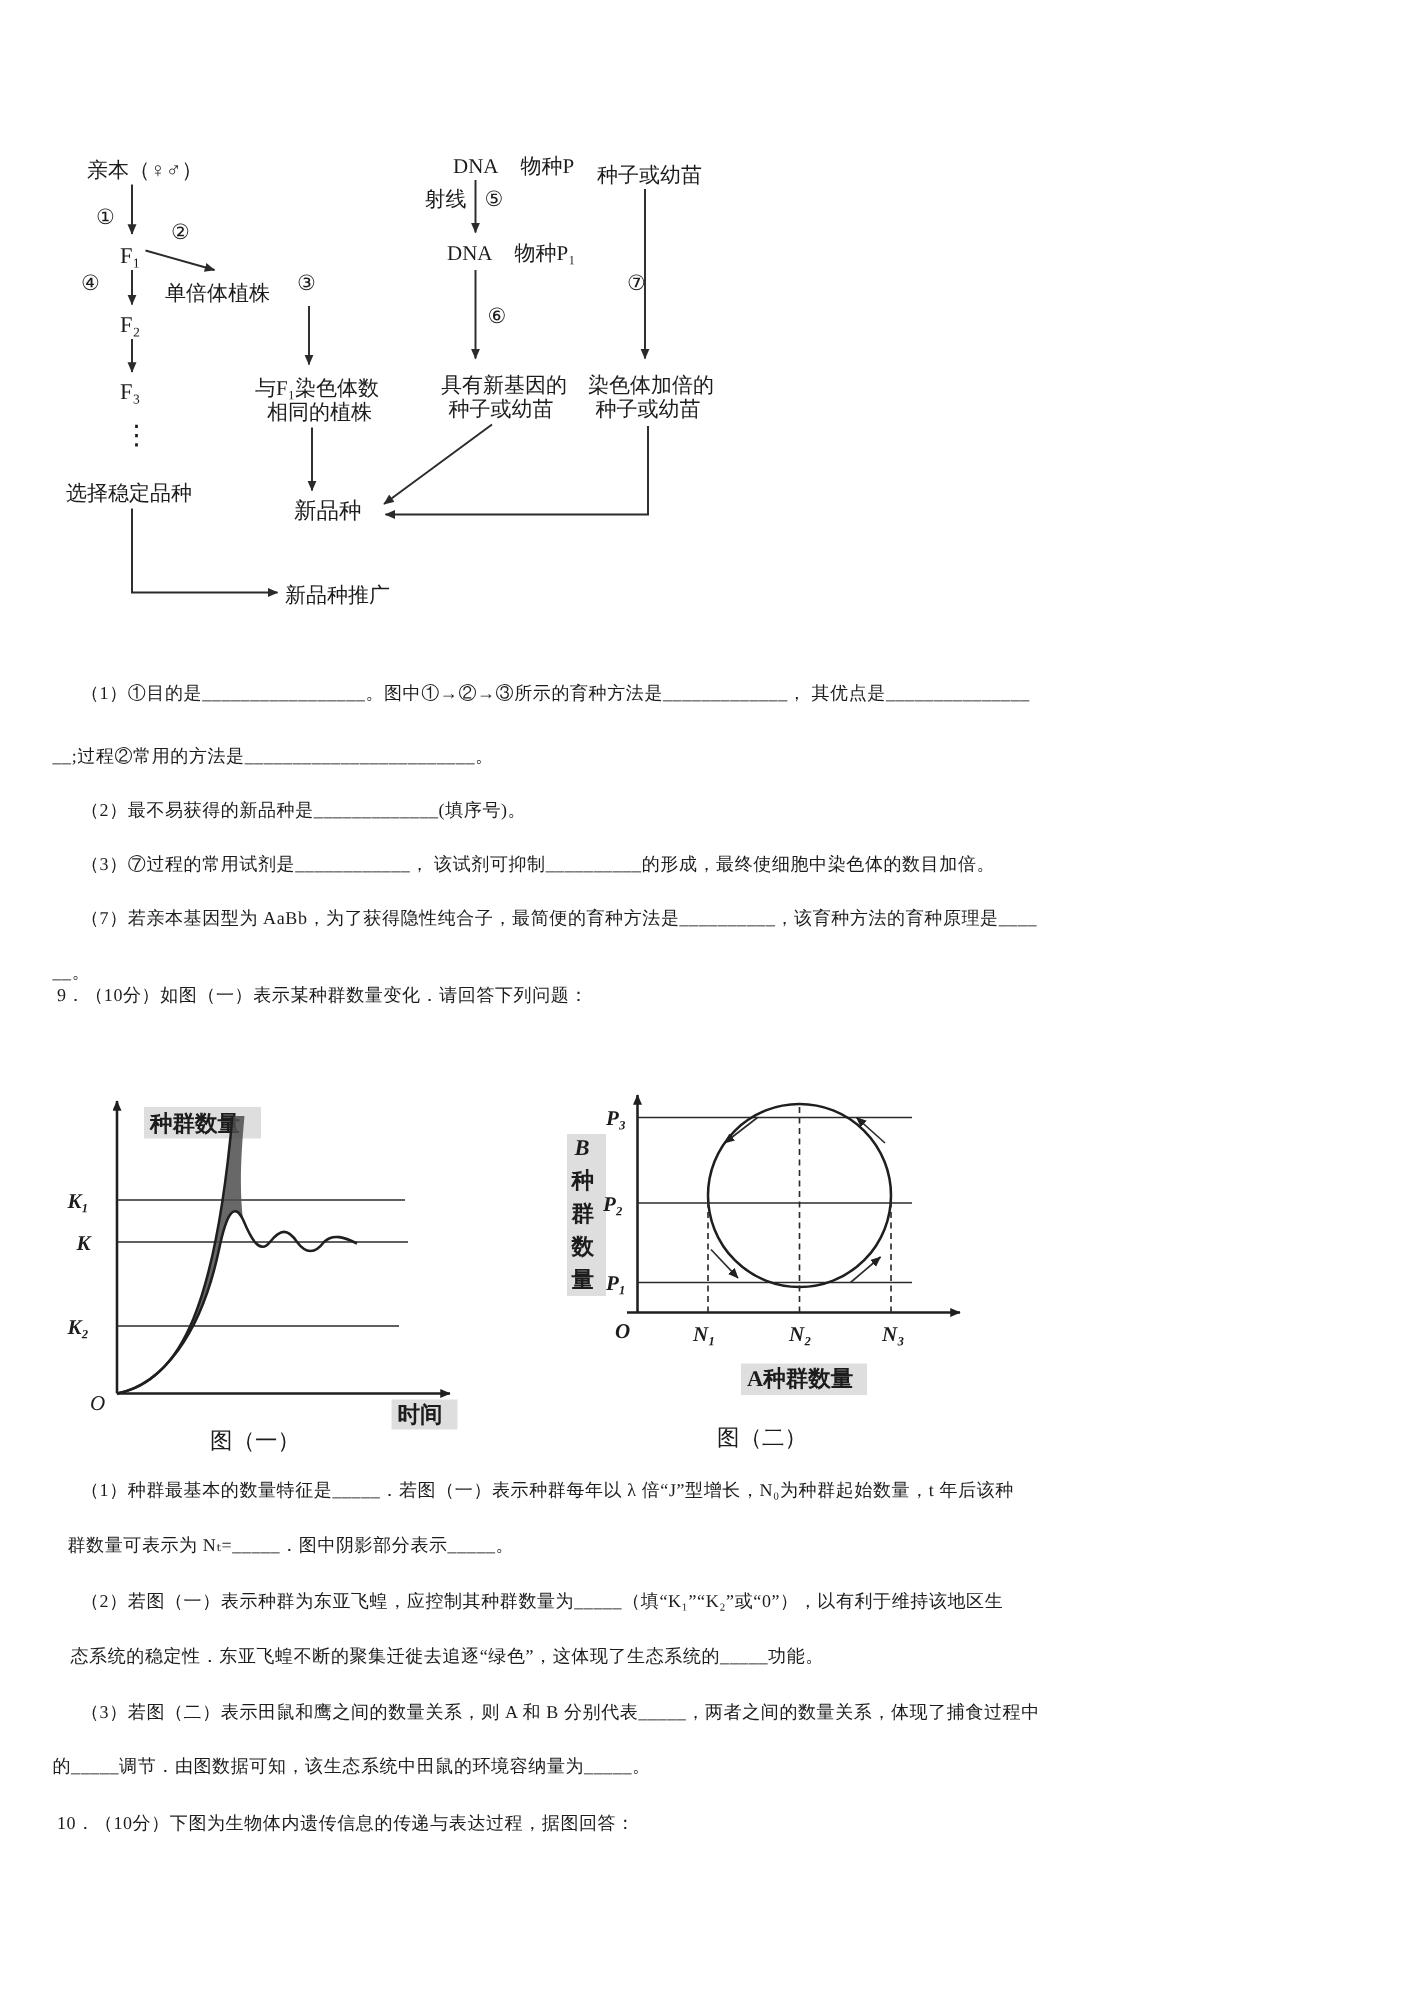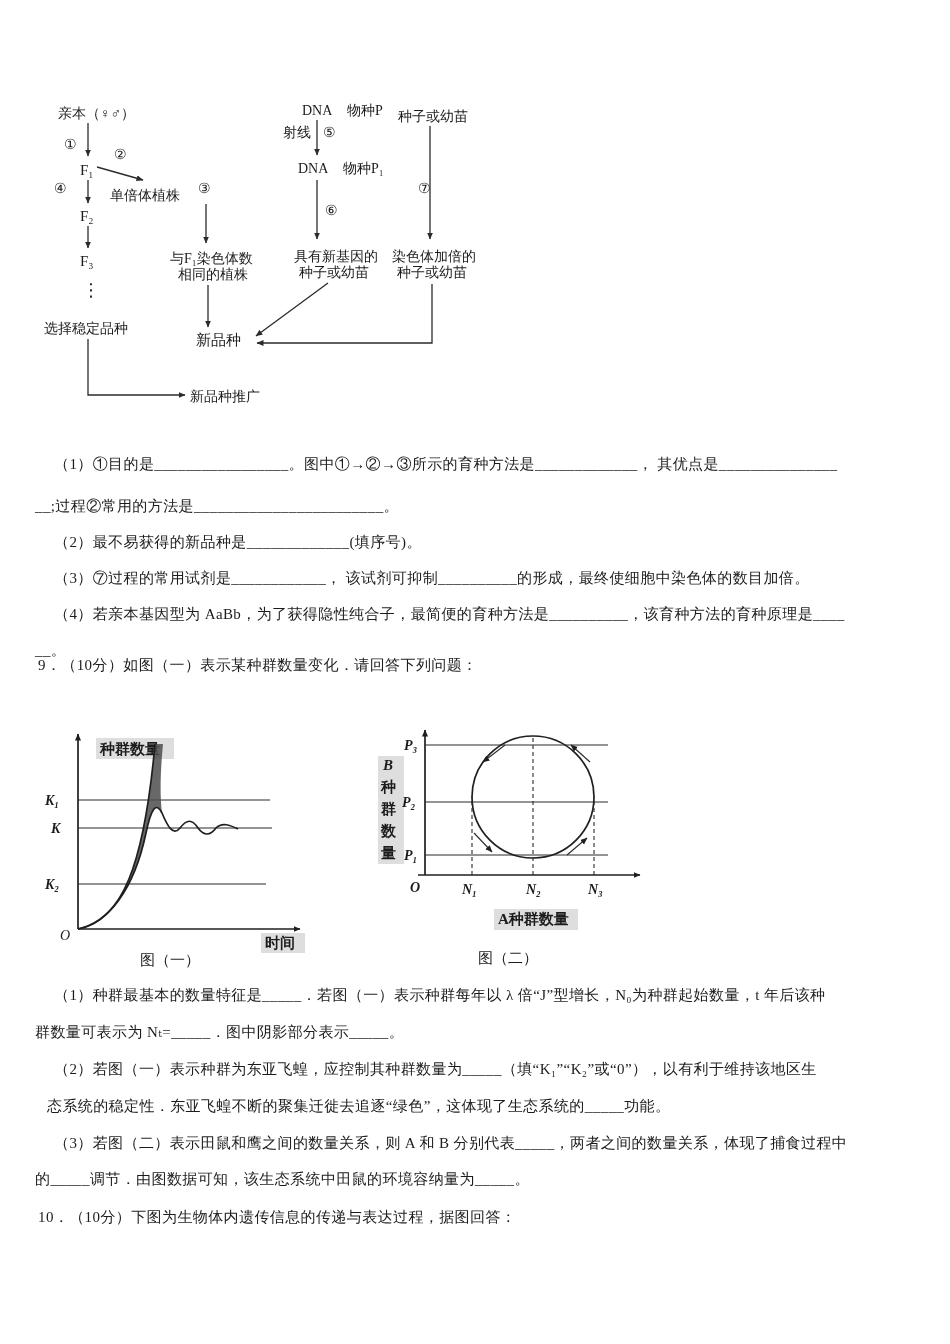--- a/index.html
+++ b/index.html
@@ -1,18 +1,18 @@
 <!DOCTYPE html>
 <html><head>
 <meta charset="utf-8">
 <style>
   html,body{margin:0;padding:0;}
   body{background:#8f8f8f;font-family:"Liberation Serif","DejaVu Serif",serif;}
   .page{position:relative;width:950px;height:1344px;background:#ffffff;margin:0 auto;color:#1c1c1c;overflow:hidden;}
-  .tline{position:absolute;font-size:15px;line-height:1.3;white-space:nowrap;letter-spacing:0.4px;}
+  .tline{position:absolute;font-size:12px;line-height:1.3;white-space:nowrap;letter-spacing:0.4px;}
   .svgbox{position:absolute;}
   svg text{fill:#1c1c1c;font-family:"Liberation Serif","DejaVu Serif",serif;}
   .stroke{stroke:#2b2b2b;stroke-width:1.3;fill:none;}
   .thin{stroke:#2b2b2b;stroke-width:1.1;fill:none;}
   .curve{stroke:#1f1f1f;stroke-width:1.7;fill:none;}
   .hl{fill:#b5b5b5;opacity:0.45;}
 </style>
 </head>
 <body>
 
@@ -68,21 +68,21 @@
     <text x="358" y="29" font-size="14">种子或幼苗</text>
     <text x="378" y="101" font-size="14">⑦</text>
     <text x="352" y="169" font-size="14">染色体加倍的</text>
     <text x="357" y="185" font-size="14">种子或幼苗</text>
   </svg>
 
   <div class="tline" style="left:54px;top:455px">（1）①目的是_________________。图中①→②→③所示的育种方法是_____________， 其优点是_______________</div>
   <div class="tline" style="left:35px;top:497px">__;过程②常用的方法是________________________。</div>
   <div class="tline" style="left:54px;top:533px">（2）最不易获得的新品种是_____________(填序号)。</div>
   <div class="tline" style="left:54px;top:569px">（3）⑦过程的常用试剂是____________， 该试剂可抑制__________的形成，最终使细胞中染色体的数目加倍。</div>
-  <div class="tline" style="left:54px;top:605px">（4）若亲本基因型为 AaBb，为了获得隐性纯合子，最简便的育种方法是__________，该育种方法的育种原理是____</div>
+  <div class="tline" style="left:54px;top:605px">（7）若亲本基因型为 AaBb，为了获得隐性纯合子，最简便的育种方法是__________，该育种方法的育种原理是____</div>
   <div class="tline" style="left:35px;top:641px">__。</div>
 
   <div class="tline" style="left:38px;top:656px">9．（10分）如图（一）表示某种群数量变化．请回答下列问题：</div>
 
   <svg class="svgbox" style="left:38px;top:712px" width="290" height="265" viewBox="0 0 290 265">
     <defs>
       <marker id="ah2" markerWidth="9" markerHeight="8" refX="6.5" refY="3" orient="auto" markerUnits="userSpaceOnUse">
         <path d="M0,0 L7,3 L0,6 Z" fill="#1f1f1f"></path>
       </marker>
     </defs>
@@ -161,21 +161,21 @@
     <text x="94" y="182" font-size="14" font-weight="bold" font-style="italic">N₁</text>
     <text x="158" y="182" font-size="14" font-weight="bold" font-style="italic">N₂</text>
     <text x="220" y="182" font-size="14" font-weight="bold" font-style="italic">N₃</text>
 
     <rect class="hl" x="126" y="197" width="84" height="21"></rect>
     <text x="130" y="212" font-size="15" font-weight="bold">A种群数量</text>
     <text x="110" y="251" font-size="15">图（二）</text>
   </svg>
 
   <div class="tline" style="left:54px;top:986px">（1）种群最基本的数量特征是_____．若图（一）表示种群每年以 λ 倍“J”型增长，N₀为种群起始数量，t 年后该种</div>
-  <div class="tline" style="left:35px;top:1023px">群数量可表示为 Nₜ=_____．图中阴影部分表示_____。</div>
+  <div class="tline" style="left:45px;top:1023px">群数量可表示为 Nₜ=_____．图中阴影部分表示_____。</div>
   <div class="tline" style="left:54px;top:1060px">（2）若图（一）表示种群为东亚飞蝗，应控制其种群数量为_____（填“K₁”“K₂”或“0”），以有利于维持该地区生</div>
   <div class="tline" style="left:47px;top:1097px">态系统的稳定性．东亚飞蝗不断的聚集迁徙去追逐“绿色”，这体现了生态系统的_____功能。</div>
   <div class="tline" style="left:54px;top:1134px">（3）若图（二）表示田鼠和鹰之间的数量关系，则 A 和 B 分别代表_____，两者之间的数量关系，体现了捕食过程中</div>
   <div class="tline" style="left:35px;top:1170px">的_____调节．由图数据可知，该生态系统中田鼠的环境容纳量为_____。</div>
 
   <div class="tline" style="left:38px;top:1208px">10．（10分）下图为生物体内遗传信息的传递与表达过程，据图回答：</div>
 
 </div>
 
 </body></html>

